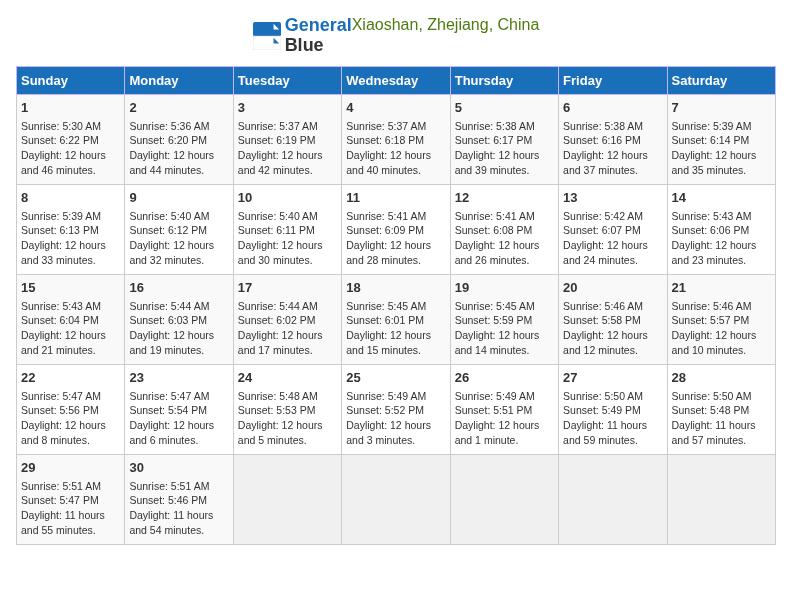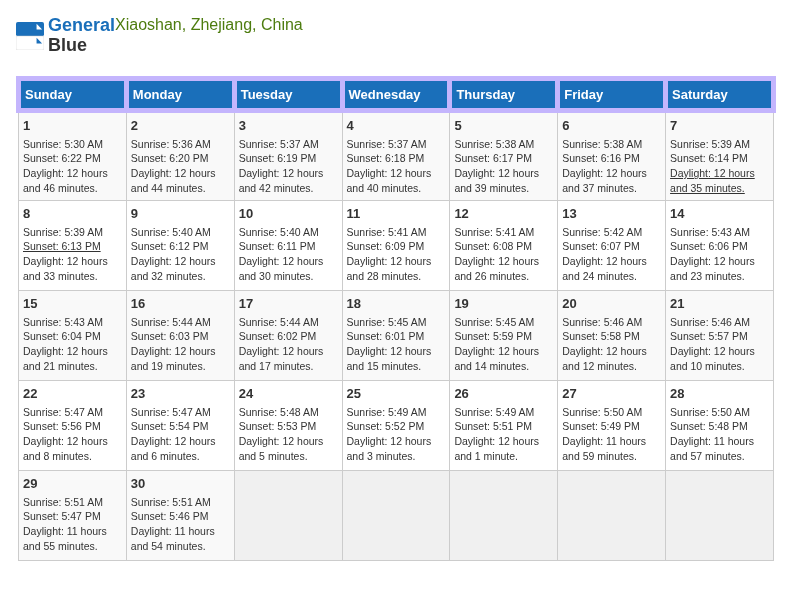--- a/index.html
+++ b/index.html
@@ -5,23 +5,23 @@
     * { box-sizing: border-box; margin: 0; padding: 0; }
     body {
       font-family: Arial, sans-serif;
       background: #fff;
       width: 792px;
       min-height: 612px;
       padding: 16px;
     }
     .header-area {
       display: flex;
-      justify-content: flex-start;
+      justify-content: center;
       align-items: flex-start;
-      margin-bottom: 20px;
+      margin-bottom: 10px;
     }
     .logo {
       display: flex;
       align-items: center;
       gap: 4px;
     }
     .logo-text {
       font-size: 18px;
       font-weight: bold;
       color: #333;
@@ -51,21 +51,21 @@
       border-collapse: collapse;
       font-size: 10.5px;
     }
     thead tr th {
       background-color: #1a6fba;
       color: #fff;
       padding: 6px 4px;
       text-align: left;
       font-size: 13px;
       font-weight: bold;
-      border: 5px solid #c4b5fd;
+      border: 1px solid #c4b5fd;
       margin-top: 48px;
     }
     tbody tr td {
       border: 1px solid #ccc;
       vertical-align: top;
       padding: 4px;
       width: 14.28%;
       height: 90px;
       color: #333;
       line-height: 1.4;
@@ -154,28 +154,28 @@
         <td>
           <span class="day-num">6</span>
           <span style="display: block;">Sunrise: 5:38 AM</span>
           <span style="display: block;">Sunset: 6:16 PM</span>
           <span style="display: block;">Daylight: 12 hours and 37 minutes.</span>
         </td>
         <td>
           <span class="day-num">7</span>
           <span style="display: block;">Sunrise: 5:39 AM</span>
           <span style="display: block;">Sunset: 6:14 PM</span>
-          <span style="display: block; text-decoration: underline;">Daylight: 12 hours and 35 minutes.</span>
+          <span style="display: block;">Daylight: 12 hours and 35 minutes.</span>
         </td>
       </tr>
       <tr>
         <td>
           <span class="day-num">8</span>
           <span style="display: block;">Sunrise: 5:39 AM</span>
-          <span style="display: block; text-decoration: underline;">Sunset: 6:13 PM</span>
+          <span style="display: block;">Sunset: 6:13 PM</span>
           <span style="display: block;">Daylight: 12 hours and 33 minutes.</span>
         </td>
         <td>
           <span class="day-num">9</span>
           <span style="display: block;">Sunrise: 5:40 AM</span>
           <span style="display: block;">Sunset: 6:12 PM</span>
           <span style="display: block;">Daylight: 12 hours and 32 minutes.</span>
         </td>
         <td>
           <span class="day-num">10</span>

